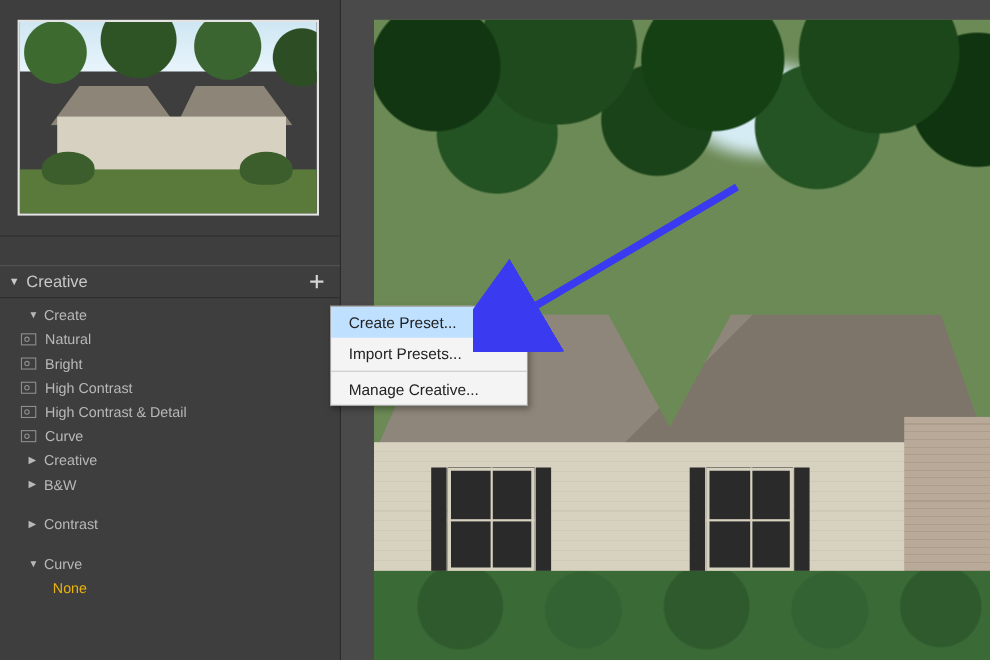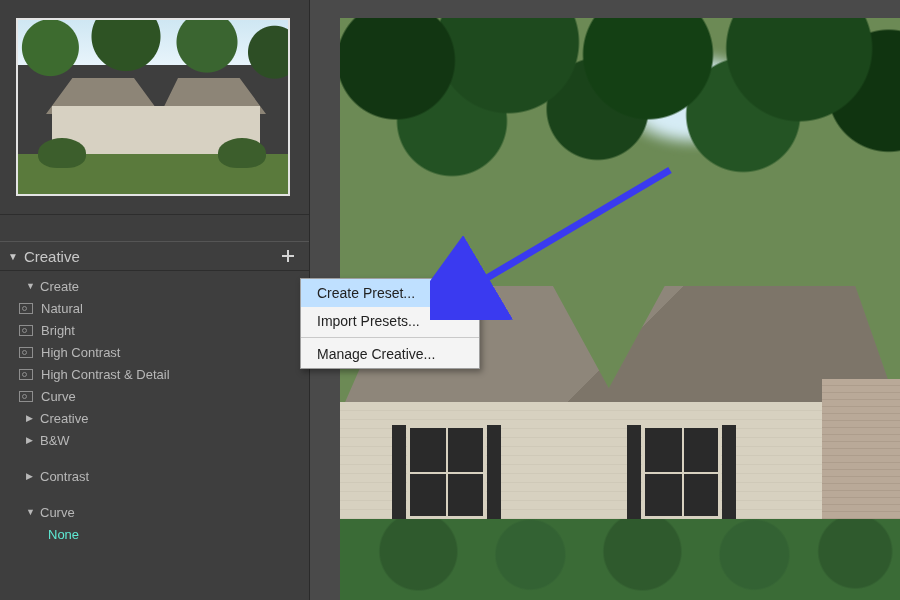--- a/index.html
+++ b/index.html
@@ -55,21 +55,21 @@
 
   .group-row, .item-row, .sub-row {
     display:flex; align-items:center; height:22px;
     color:#b8b8b8; font-size:13px; cursor:pointer;
   }
   .group-row { padding-left: 26px; }
   .group-row .tri { font-size:9px; width:14px; color:#b8b8b8; }
   .item-row  { padding-left: 19px; }
   .item-row .pic { width:14px; height:11px; border:1px solid #8e8e8e; margin-right:8px; position:relative; }
   .item-row .pic:before { content:""; position:absolute; left:2px; top:2px; width:3px; height:3px; border:1px solid #8e8e8e; border-radius:50%; }
-  .sub-row { padding-left: 48px; color:#5eead4; }
+  .sub-row { padding-left: 48px; color:#eab308; }
 
   .section-gap { height: 14px; }
 
   
   .right-pane {
     flex:1; background:#4a4a4a; position:relative; padding:18px 0 0 30px;
   }
   .main-img {
     width:560px; height:582px; position:relative; overflow:hidden;
     background:#6c8a55;

